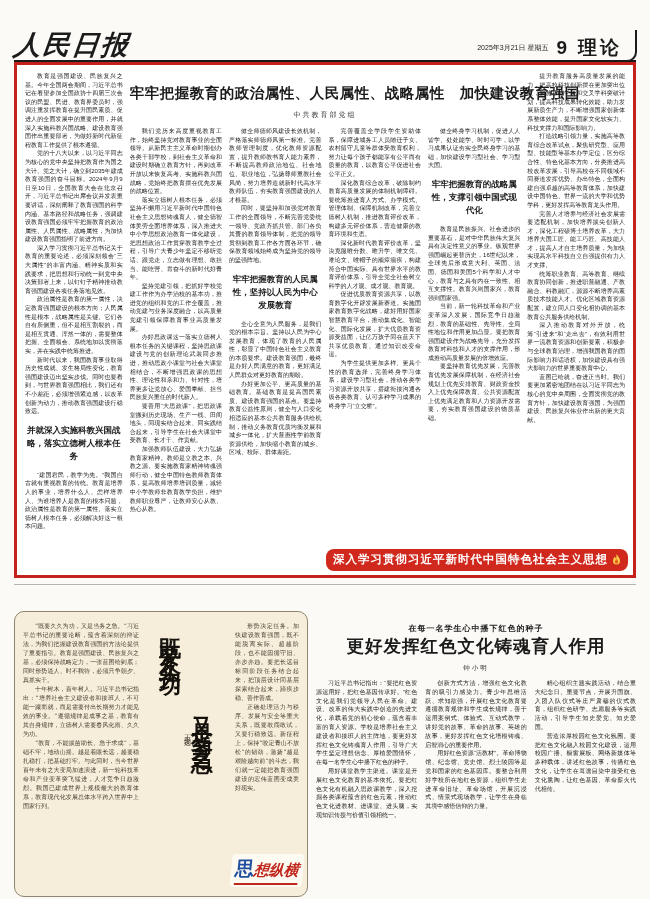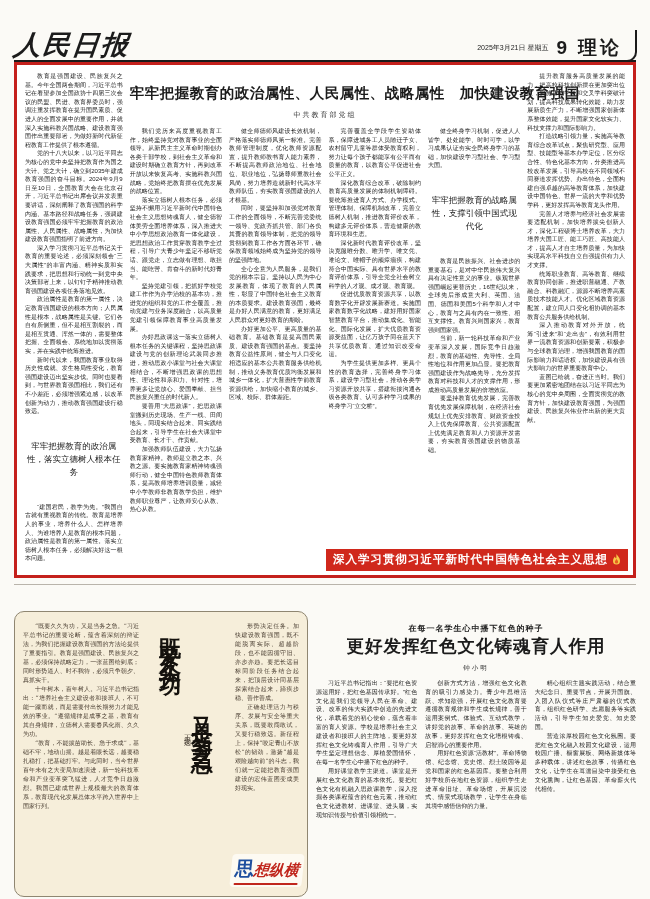--- a/index.html
+++ b/index.html
@@ -21,27 +21,27 @@
   .redbox{position:absolute;left:14px;right:14px;top:62px;height:516px;
     border:3px solid #c4201c;background:#fff;padding:7px 8px;box-sizing:border-box;}
   .main-cols{display:flex;gap:7px;height:100%;}
   .bodycol{flex:1;overflow:hidden;text-align:justify;font-size:6px;line-height:8.6px;}
   .bodycol p{margin:0;text-indent:2em;}
   .mid{flex:4;display:flex;flex-direction:column;min-width:0;}
   .headline-area{text-align:center;padding:12px 0 7px;}
   .main-headline{font-size:14.5px;font-weight:bold;white-space:nowrap;letter-spacing:.5px;}
   .main-byline{font-size:7px;color:#333;margin-top:7px;letter-spacing:2px;}
   .mid-cols{display:flex;gap:7px;flex:1;overflow:hidden;}
-  .subhead{font-weight:normal;font-size:8.5px;line-height:13px;text-align:center;
-    margin:24px 2px;text-indent:0;}
+  .subhead{font-weight:bold;font-size:8.5px;line-height:13px;text-align:center;
+    margin:8px 2px;text-indent:0;}
 
   
   .banner{position:absolute;right:5px;bottom:4px;background:#d0281c;color:#fff;
     font-weight:bold;font-size:11.5px;letter-spacing:1px;padding:3px 7px 4px;
-    display:flex;align-items:center;gap:4px;box-shadow:0 0 0 3px #fff;}
+    display:flex;align-items:center;gap:4px;box-shadow:0 0 0 3px #fff;border-radius:8px;}
 
   
   .divider{position:absolute;left:14px;right:14px;top:584px;border-top:1px solid #b9b4ab;}
 
   
   .cream{position:absolute;left:14px;top:611px;width:294px;height:286px;
     background:#f6eeda;border:1px solid #8f8671;border-radius:10px;
     padding:9px 8px;box-sizing:border-box;display:flex;gap:7px;overflow:hidden;}
   .hand{font-family:"DejaVu Serif",serif;color:#463a2e;font-size:6px;line-height:9px;
     text-align:justify;overflow:hidden;}
@@ -94,21 +94,21 @@
   <div class="redbox">
     <div class="main-cols">
       <div class="bodycol">
         <div>
             <p>教育是强国建设、民族复兴之基。今年全国两会期间，习近平总书记在看望参加全国政协十四届三次会议的民盟、民进、教育界委员时，强调注重发挥教育在提升国民素质、促进人的全面发展中的重要作用，并就深入实施科教兴国战略、建设教育强国作出重要部署，为做好新时代新征程教育工作提供了根本遵循。</p>
             <p>党的十八大以来，以习近平同志为核心的党中央坚持把教育作为国之大计、党之大计，确立到2035年建成教育强国的奋斗目标。2024年9月9日至10日，全国教育大会在北京召开，习近平总书记出席会议并发表重要讲话，深刻阐释了教育强国的科学内涵、基本路径和战略任务，强调建设教育强国必须牢牢把握教育的政治属性、人民属性、战略属性，为加快建设教育强国指明了前进方向。</p>
             <p>深入学习贯彻习近平总书记关于教育的重要论述，必须深刻领会“三大属性”的丰富内涵、精神实质和实践要求，把思想和行动统一到党中央决策部署上来，以钉钉子精神推动教育强国建设各项任务落地见效。</p>
             <p>政治属性是教育的第一属性，决定教育强国建设的根本方向；人民属性是根本，战略属性是关键。它们各自有所侧重，但不是相互割裂的，而是相互贯通、浑然一体的，需要整体把握、全面领会、系统地加以贯彻落实，并在实践中统筹推进。</p>
             <p>新时代以来，我国教育事业取得历史性成就、发生格局性变化，教育强国建设迈出坚实步伐。同时也要看到，与世界教育强国相比，我们还有不小差距，必须增强紧迫感，以改革创新为动力，推动教育强国建设行稳致远。</p>
           </div>
-        <div class="subhead">牢牢把握教育的政治属性，落实立德树人根本任务</div>
+        <div class="subhead">并就深入实施科教兴国战略，落实立德树人根本任务</div>
         <div>
             <p>“建国君民，教学为先。”我国自古就有重视教育的传统。教育是培养人的事业，培养什么人、怎样培养人、为谁培养人是教育的根本问题，政治属性是教育的第一属性。落实立德树人根本任务，必须解决好这一根本问题。</p>
           </div>
       </div>
 
       <div class="mid">
         <div class="headline-area">
           <div class="main-headline">牢牢把握教育的政治属性、人民属性、战略属性　加快建设教育强国</div>
           <div class="main-byline">中共教育部党组</div>
         </div>
@@ -121,20 +121,21 @@
                 <p>办好思政课这一落实立德树人根本任务的关键课程，坚持思政课建设与党的创新理论武装同步推进，推动思政小课堂与社会大课堂相结合，不断增强思政课的思想性、理论性和亲和力、针对性，培养更多让党放心、爱国奉献、担当民族复兴重任的时代新人。</p>
                 <p>要善用“大思政课”，把思政课堂搬到历史现场、生产一线、田间地头，同现实结合起来、同实践结合起来，引导学生在社会大课堂中受教育、长才干、作贡献。</p>
                 <p>加强教师队伍建设，大力弘扬教育家精神。教师是立教之本、兴教之源。要实施教育家精神铸魂强师行动，健全中国特色教师教育体系，提高教师培养培训质量，减轻中小学教师非教育教学负担，维护教师职业尊严，让教师安心从教、热心从教。</p>
               </div>
           </div>
           <div class="bodycol">
             <div>
                 <p>健全师德师风建设长效机制，严格落实师德师风第一标准。完善教师管理制度，优化教师资源配置，提升教师教书育人能力素养，不断提高教师政治地位、社会地位、职业地位，弘扬尊师重教社会风尚，努力培养造就新时代高水平教师队伍，夯实教育强国建设的人才根基。</p>
                 <p>同时，要坚持和加强党对教育工作的全面领导，不断完善党委统一领导、党政齐抓共管、部门各负其责的教育领导体制，把党的领导贯彻到教育工作各方面各环节，确保教育领域始终成为坚持党的领导的坚强阵地。</p>
               </div>
+            <div class="subhead">牢牢把握教育的人民属性，坚持以人民为中心发展教育</div>
             <div>
                 <p>全心全意为人民服务，是我们党的根本宗旨。坚持以人民为中心发展教育，体现了教育的人民属性，彰显了中国特色社会主义教育的本质要求。建设教育强国，最终是办好人民满意的教育，更好满足人民群众对更好教育的期盼。</p>
                 <p>办好更加公平、更高质量的基础教育。基础教育是提高国民素质、建设教育强国的基点。要坚持教育公益性原则，健全与人口变化相适应的基本公共教育服务供给机制，推动义务教育优质均衡发展和城乡一体化，扩大普惠性学前教育资源供给，加快缩小教育的城乡、区域、校际、群体差距。</p>
               </div>
           </div>
           <div class="bodycol">
             <div>
                 <p>完善覆盖全学段学生资助体系，保障进城务工人员随迁子女、农村留守儿童等群体受教育权利，努力让每个孩子都能享有公平而有质量的教育，以教育公平促进社会公平正义。</p>
                 <p>深化教育综合改革，破除制约教育高质量发展的体制机制障碍。要统筹推进育人方式、办学模式、管理体制、保障机制改革，完善立德树人机制，推进教育评价改革，构建多元评价体系，营造健康的教育环境和生态。</p>
                 <p>深化新时代教育评价改革，坚决克服唯分数、唯升学、唯文凭、唯论文、唯帽子的顽瘴痼疾，构建符合中国实际、具有世界水平的教育评价体系，引导全党全社会树立科学的人才观、成才观、教育观。</p>

